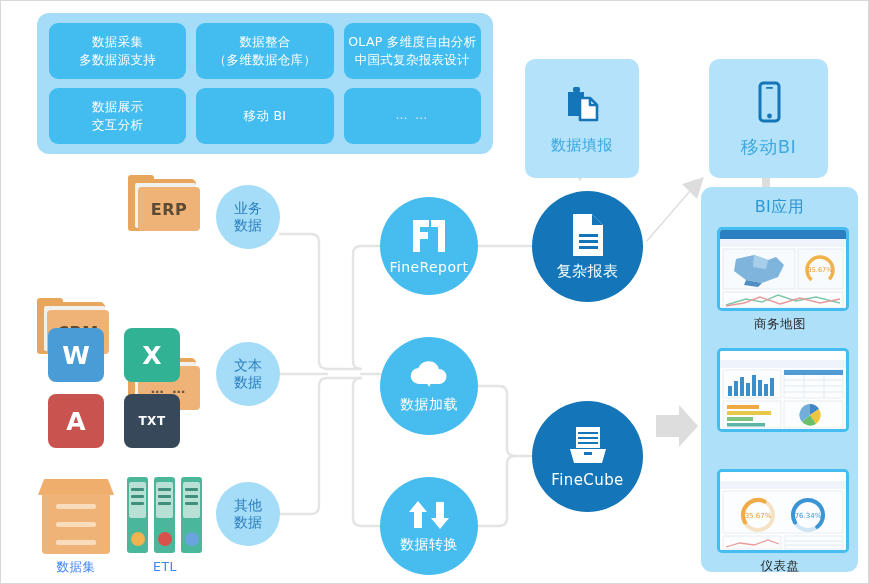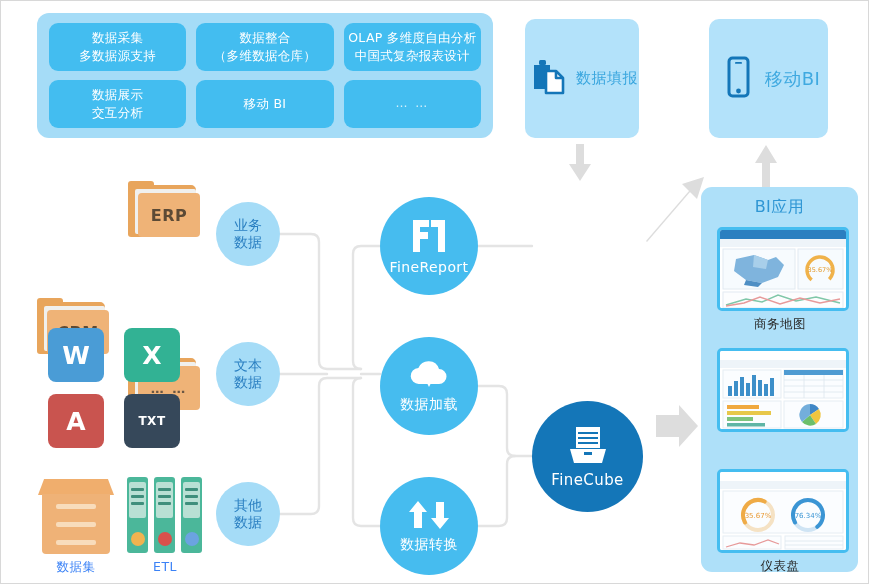--- a/index.html
+++ b/index.html
@@ -10,41 +10,42 @@
     overflow:hidden;
     position:relative;
     border:1px solid #d8d8d8;
     box-sizing:border-box;
   }
   .stage{position:absolute;inset:0;}
   .abs{position:absolute;box-sizing:border-box;}
 
   
   #cap-panel{
-    left:36px;top:12px;width:456px;height:125px;
+    left:36px;top:12px;width:456px;height:141px;
     background:#a5dcf7;border-radius:12px;
   }
   .cap-grid{
     position:absolute;inset:10px 12px;
     display:grid;grid-template-columns:1fr 1fr 1fr;
     grid-template-rows:1fr 1fr;gap:9px 10px;
   }
   .cap-chip{
     background:#43bdf0;border-radius:9px;
     display:flex;align-items:center;justify-content:center;
     text-align:center;color:#ffffff;font-size:12.5px;line-height:1.45;
     letter-spacing:.3px;padding:2px;
   }
   .cap-chip.dots{color:#d7f0fb;letter-spacing:2px;font-size:12px;}
 
   
   .topcard{
     background:#b3e2fa;border-radius:10px;
-    display:flex;align-items:center;justify-content:center;
+    display:flex;flex-direction:column;align-items:center;justify-content:center;
     gap:6px;
+    margin-top:40px;
   }
   #card-fillin{left:524px;top:18px;width:114px;height:119px;}
   #card-mobilebi{left:708px;top:18px;width:119px;height:119px;}
   .topcard .lbl{color:#3aa6de;font-size:15px;letter-spacing:.5px;}
   #card-mobilebi .lbl{font-size:18px;color:#3fa9e0;}
 
   
   .folder{width:72px;height:56px;position:relative;}
   .folder .back{
     position:absolute;left:0;top:4px;width:68px;height:52px;
@@ -234,21 +235,21 @@
     <span>
       <svg width="42" height="46" viewBox="0 0 42 46">
         <rect x="12" y="4" width="19" height="38" rx="3.5" fill="none" stroke="#1476b8" stroke-width="3"></rect>
         <rect x="18" y="8" width="7" height="1.8" rx=".9" fill="#1476b8"></rect>
         <circle cx="21.5" cy="37" r="2.4" fill="#1476b8"></circle>
       </svg>
     </span>
     <span class="lbl">移动BI</span>
   </div>
 
-  <div class="abs folder" style="left:127px;top:180px;">
+  <div class="abs folder" style="left:127px;top:174px;">
     <div class="tab"></div>
     <div class="back"></div>
     <div class="sheet"></div>
     <div class="front">ERP</div>
   </div>
   <div class="abs folder" style="left:36px;top:241px;">
     <div class="tab"></div>
     <div class="back"></div>
     <div class="sheet"></div>
     <div class="front">CRM</div>
@@ -293,21 +294,21 @@
     <div class="binder" style="left:54px;">
       <div class="pane"></div>
       <div class="pl" style="top:11px;"></div>
       <div class="pl" style="top:18px;"></div>
       <div class="pl" style="top:25px;"></div>
       <div class="dot" style="background:#6ba3e0;"></div>
     </div>
   </div>
   <div class="sublabel" style="left:126px;top:558px;width:76px;">ETL</div>
 
-  <div class="abs catcircle" style="left:215px;top:201px;text-align:right;">
+  <div class="abs catcircle" style="left:215px;top:184px;text-align:right;">
     <span>
       <span>业务</span><br>
       <span>数据</span>
     </span>
   </div>
   <div class="abs catcircle" style="left:215px;top:341px;">
     <span>
       <span>文本</span><br>
       <span>数据</span>
     </span>
@@ -343,20 +344,34 @@
   <div class="abs proc light" id="p-transform">
     <span>
       <svg width="40" height="34" viewBox="0 0 40 34">
         <path d="M5 30V14H0L9 3l9 11h-5v16z" fill="#ffffff"></path>
         <path d="M35 4v16h5l-9 11-9-11h5V4z" fill="#ffffff"></path>
       </svg>
     </span>
     <span class="plbl">数据转换</span>
   </div>
 
+  <div class="abs proc dark" id="p-report">
+    <span>
+      <svg width="38" height="46" viewBox="0 0 38 46">
+        <path d="M4 2h19l11 11v31H4z" fill="#ffffff"></path>
+        <path d="M23 2v11h11" fill="#1476b8"></path>
+        <g fill="#1476b8">
+          <rect x="10" y="22" width="19" height="3"></rect>
+          <rect x="10" y="28" width="19" height="3"></rect>
+          <rect x="10" y="34" width="19" height="3"></rect>
+        </g>
+      </svg>
+    </span>
+    <span class="plbl">复杂报表</span>
+  </div>
 
   <div class="abs proc dark" id="p-finecube">
     <span>
       <svg width="44" height="42" viewBox="0 0 44 42">
         <rect x="10" y="2" width="24" height="21" fill="#ffffff"></rect>
         <g stroke="#1476b8" stroke-width="2">
           <line x1="12" y1="8" x2="32" y2="8"></line>
           <line x1="12" y1="13" x2="32" y2="13"></line>
           <line x1="12" y1="18" x2="32" y2="18"></line>
         </g>

